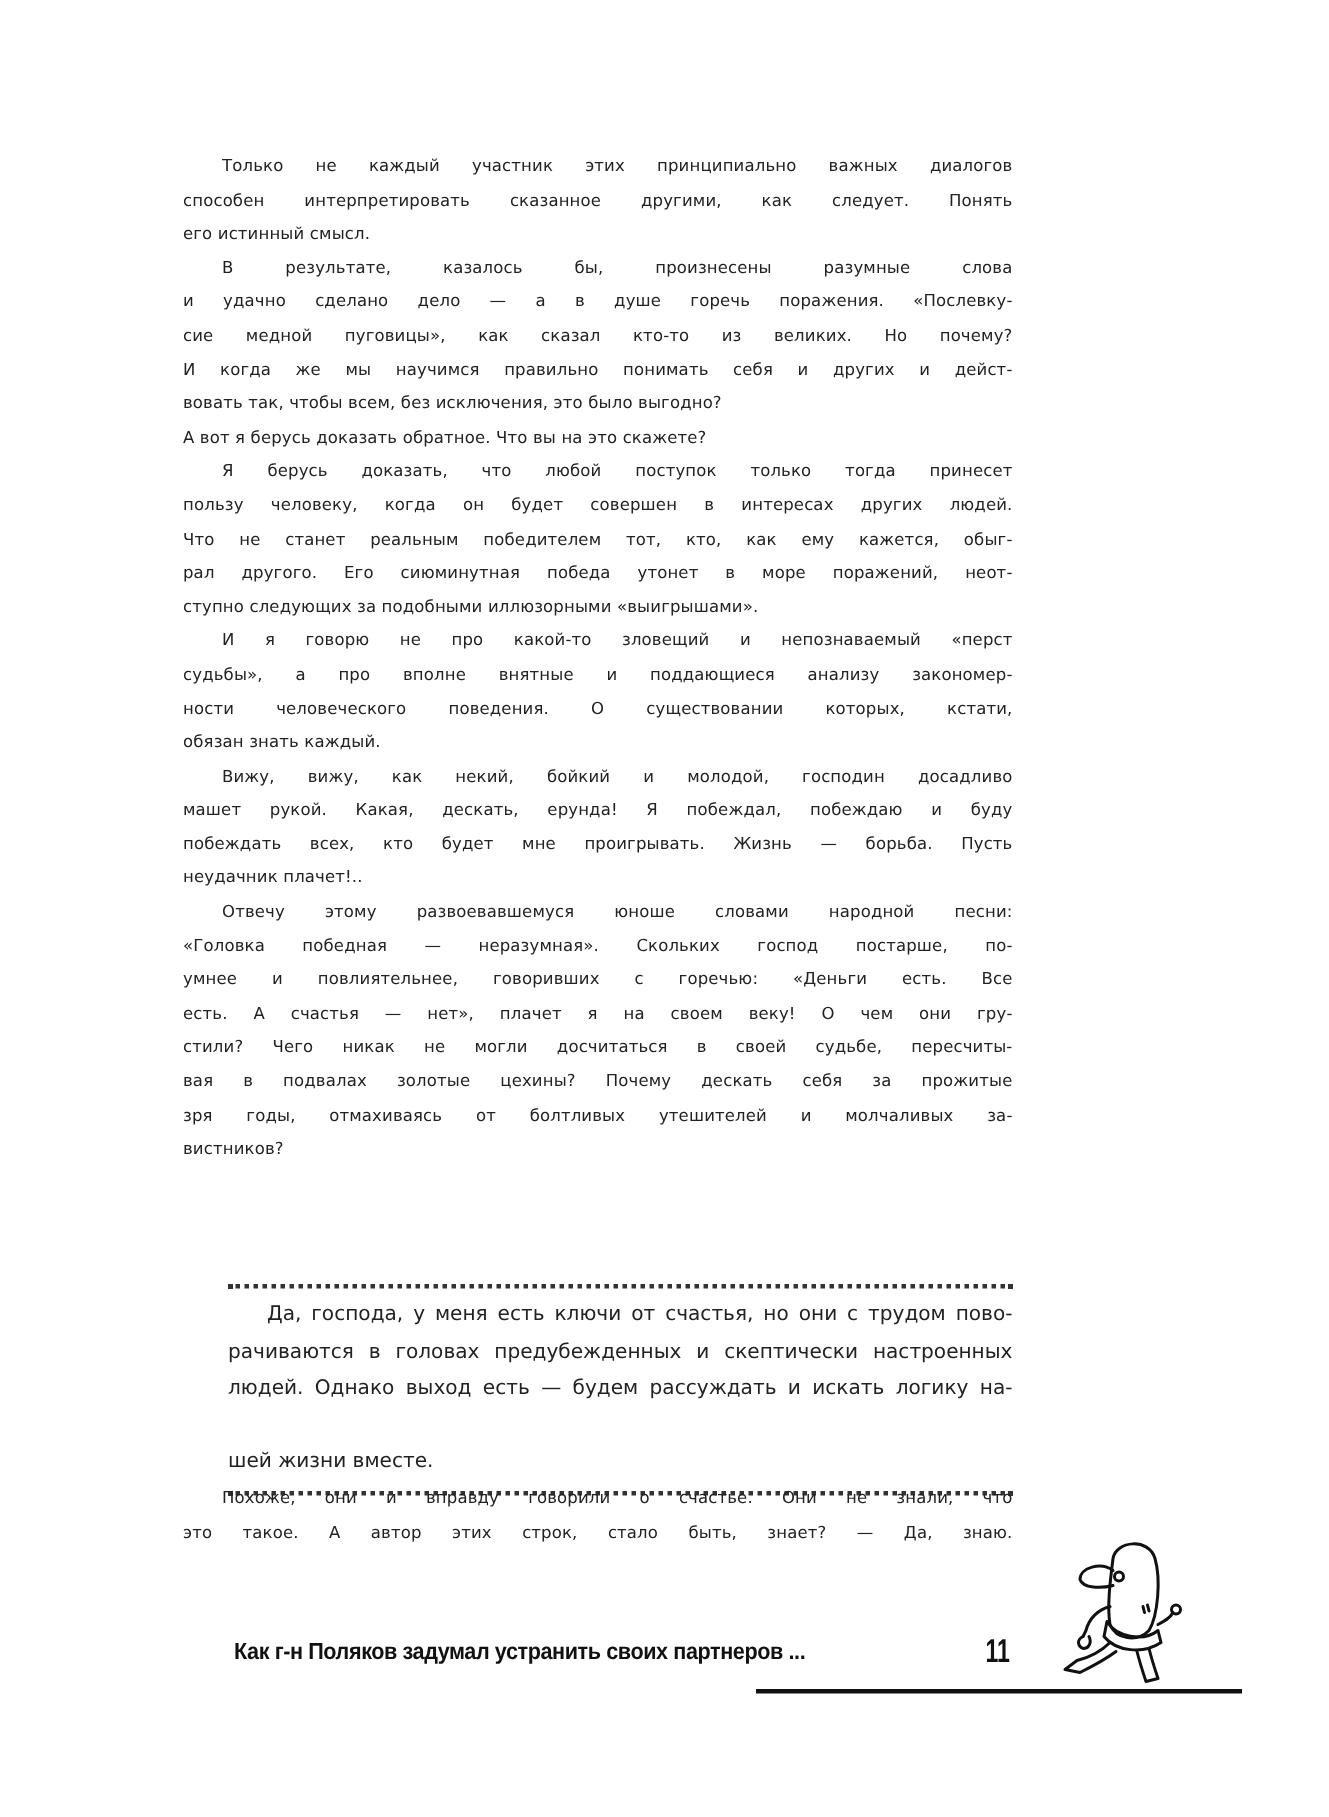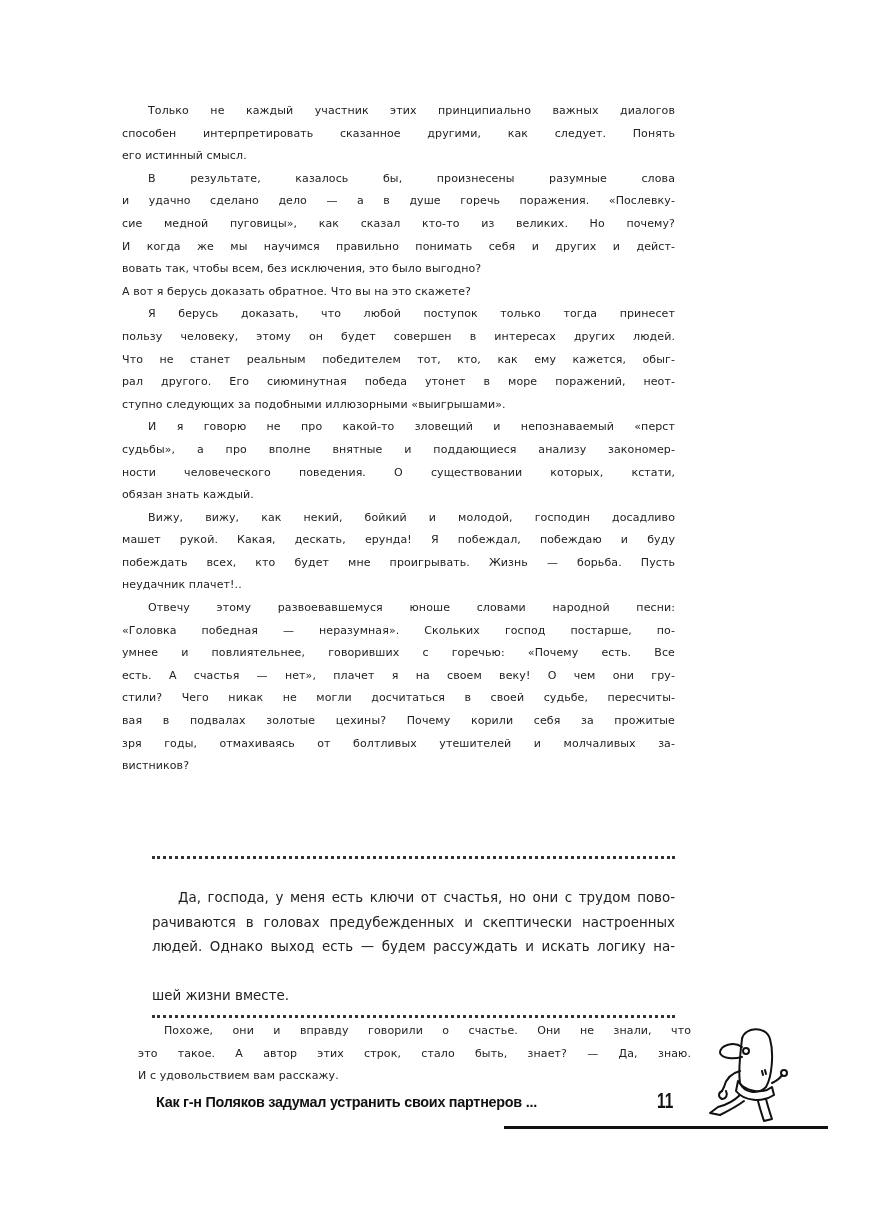--- a/index.html
+++ b/index.html
@@ -61,29 +61,28 @@
       font-size: 13.4px;
       line-height: 24.5px;
       color: #222222;
     }
     .callout-body .line {
       display: block;
       text-align: justify;
       text-align-last: justify;
       white-space: nowrap;
     }
-    .callout-body .line.first { padding-left: 26px; margin-top: 21px; }
+    .callout-body .line.first { padding-left: 26px; }
     .callout-body .line.last { text-align-last: left; margin-top: 24px; }
 
     .closing {
       position: absolute;
-      left: 138px;
+      left: 122px;
       top: 988px;
       width: 553px;
-      margin-top: 32px;
     }
 
     .footer-title {
       position: absolute;
       left: 156px;
       top: 1093px;
       font-family: "Liberation Sans", sans-serif;
       font-weight: bold;
       font-size: 15.5px;
       letter-spacing: -0.3px;
@@ -132,65 +131,64 @@
     <span class="line">и удачно сделано дело — а в душе горечь поражения. «Послевку-</span>
     <span class="line">сие медной пуговицы», как сказал кто-то из великих. Но почему?</span>
     <span class="line">И когда же мы научимся правильно понимать себя и других и дейст-</span>
     <span class="line last">вовать так, чтобы всем, без исключения, это было выгодно?</span>
   </p>
   <p class="para">
     <span class="line last">А вот я берусь доказать обратное. Что вы на это скажете?</span>
   </p>
   <p class="para">
     <span class="line first">Я берусь доказать, что любой поступок только тогда принесет</span>
-    <span class="line">пользу человеку, этому он будет совершен в интересах других людей.</span>
+    <span class="line">пользу человеку, когда он будет совершен в интересах других людей.</span>
     <span class="line">Что не станет реальным победителем тот, кто, как ему кажется, обыг-</span>
     <span class="line">рал другого. Его сиюминутная победа утонет в море поражений, неот-</span>
     <span class="line last">ступно следующих за подобными иллюзорными «выигрышами».</span>
   </p>
   <p class="para">
     <span class="line first">И я говорю не про какой-то зловещий и непознаваемый «перст</span>
     <span class="line">судьбы», а про вполне внятные и поддающиеся анализу закономер-</span>
     <span class="line">ности человеческого поведения. О существовании которых, кстати,</span>
     <span class="line last">обязан знать каждый.</span>
   </p>
   <p class="para">
     <span class="line first">Вижу, вижу, как некий, бойкий и молодой, господин досадливо</span>
     <span class="line">машет рукой. Какая, дескать, ерунда! Я побеждал, побеждаю и буду</span>
     <span class="line">побеждать всех, кто будет мне проигрывать. Жизнь — борьба. Пусть</span>
     <span class="line last">неудачник плачет!..</span>
   </p>
   <p class="para">
     <span class="line first">Отвечу этому развоевавшемуся юноше словами народной песни:</span>
     <span class="line">«Головка победная — неразумная». Скольких господ постарше, по-</span>
-    <span class="line">умнее и повлиятельнее, говоривших с горечью: «Почему есть. Все</span>
+    <span class="line">умнее и повлиятельнее, говоривших с горечью: «Деньги есть. Все</span>
     <span class="line">есть. А счастья — нет», плачет я на своем веку! О чем они гру-</span>
     <span class="line">стили? Чего никак не могли досчитаться в своей судьбе, пересчиты-</span>
-    <span class="line">вая в подвалах золотые цехины? Почему корили себя за прожитые</span>
+    <span class="line">вая в подвалах золотые цехины? Почему дескать себя за прожитые</span>
     <span class="line">зря годы, отмахиваясь от болтливых утешителей и молчаливых за-</span>
     <span class="line last">вистников?</span>
   </p>
 </div>
 
 <div class="callout">
   <div class="dotted-rule"></div>
   <div class="callout-body">
     <span class="line first">Да, господа, у меня есть ключи от счастья, но они с трудом пово-</span>
     <span class="line">рачиваются в головах предубежденных и скептически настроенных</span>
     <span class="line">людей. Однако выход есть — будем рассуждать и искать логику на-</span>
     <span class="line last">шей жизни вместе.</span>
   </div>
   <div class="dotted-rule"></div>
 </div>
 
 <div class="closing">
   <p class="para">
     <span class="line first">Похоже, они и вправду говорили о счастье. Они не знали, что</span>
     <span class="line">это такое. А автор этих строк, стало быть, знает? — Да, знаю.</span>
-    <span class="line last">И с удовольствием вам расскажу.</span>
   </p>
 </div>
 
 <svg class="mascot" viewBox="0 0 110 100" xmlns="http://www.w3.org/2000/svg">
   <g fill="none" stroke="#111" stroke-width="2" stroke-linecap="round" stroke-linejoin="round">
 
     <path d="M42 14 C44 2, 66 0, 70 14 C74 28, 72 52, 66 62 C58 70, 44 68, 40 58 C38 46, 40 30, 42 14 Z"></path>
 
     <path d="M42 22 C34 16, 20 20, 20 28 C22 34, 34 34, 42 32"></path>
 

